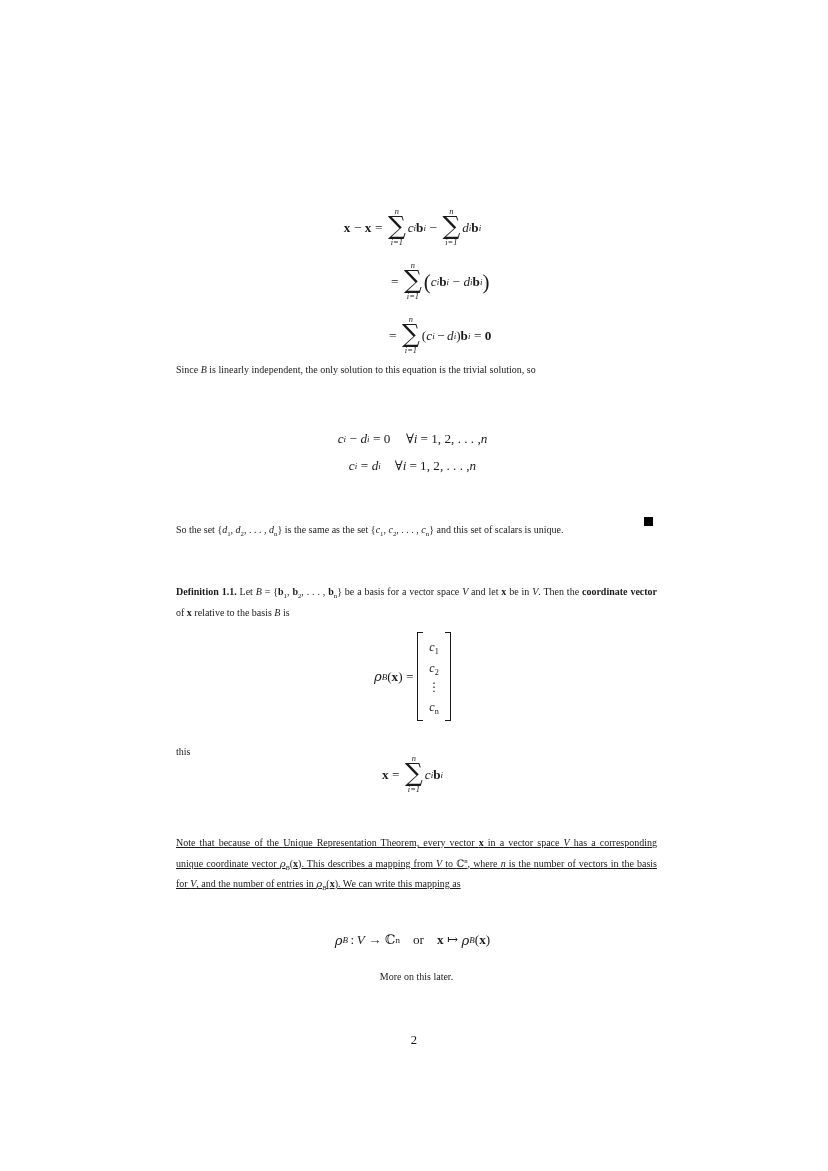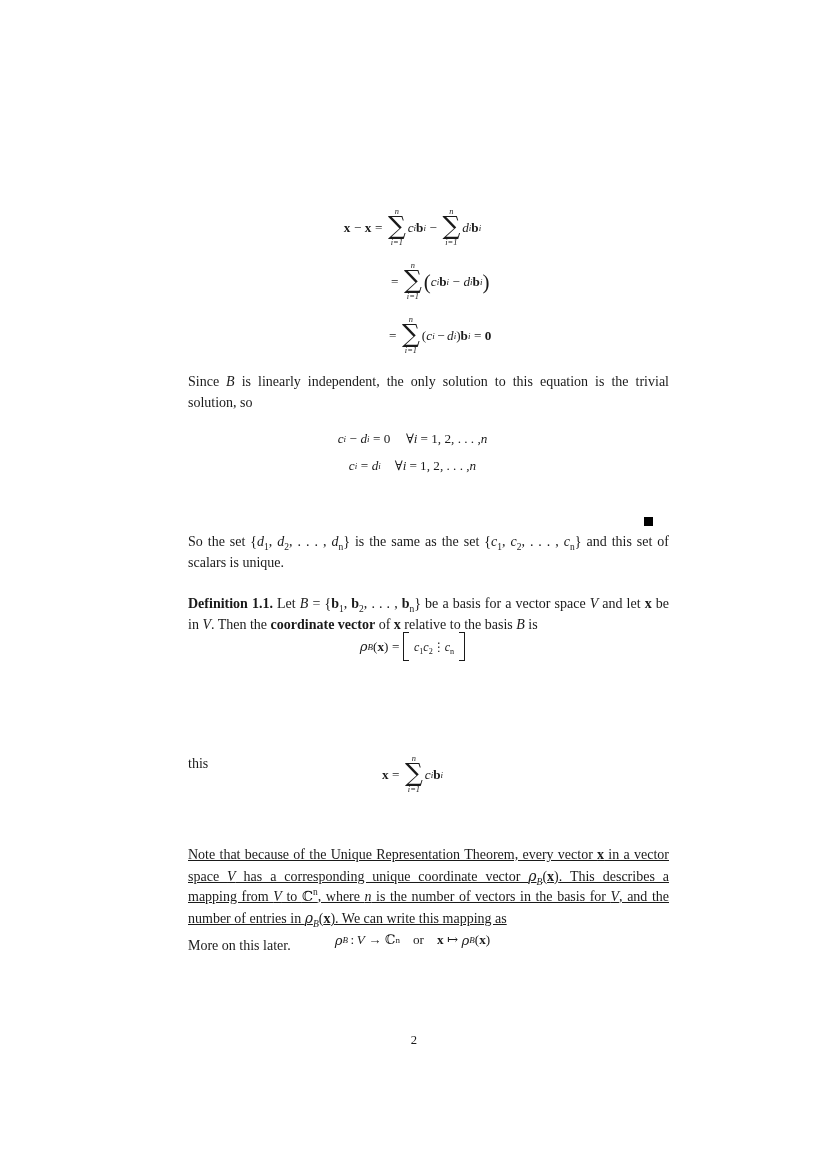--- a/index.html
+++ b/index.html
@@ -24,25 +24,25 @@
   }
   .content {
     position: absolute;
     left: 172px;
     top: 0;
     width: 481px;
   }
 
   
   .para {
-    font-size: 14px;
+    font-size: 10px;
     line-height: 20.6px;
     text-align: justify;
     text-justify: inter-word;
-    margin: 16px;
+    margin: 4px;
     color: #1a1a1a;
   }
   .para.nojust { text-align: left; }
 
   
   .math {
     font-family: "Liberation Serif", "DejaVu Serif", serif;
   }
   i.v, .mi {
     font-style: italic;
@@ -132,21 +132,21 @@
     border-top: 1.1px solid #1a1a1a;
     border-bottom: 1.1px solid #1a1a1a;
   }
   .brk.r {
     border-right: 1.1px solid #1a1a1a;
     border-top: 1.1px solid #1a1a1a;
     border-bottom: 1.1px solid #1a1a1a;
   }
   .mcol {
     display: flex;
-    flex-direction: row;
+    flex-direction: column;
     align-items: center;
     padding: 4px 5px;
   }
   .mcol .cell {
     font-size: 12px;
     line-height: 1;
     padding: 4.5px 0;
   }
   .mcol .vdots {
     font-size: 12px;
@@ -369,20 +369,20 @@
           <span class="opsp up">↦</span>
           <span class="mi" style="font-family:'DejaVu Serif',serif;">ρ</span>
             <sub class="s">B</sub>
             <span class="up">(</span>
             <span class="bf">x</span>
             <span class="up">)</span>
         </span>
       </div>
     </div>
 
-    <div class="para nojust abs" style="top:920px;">
+    <div class="para nojust abs" style="top:963px;text-align:center;">
       <span>More on this later.</span>
     </div>
 
   </div>
 
   <div class="pagenum" style="top:1033px;">2</div>
 </div>
 
 </body></html>

